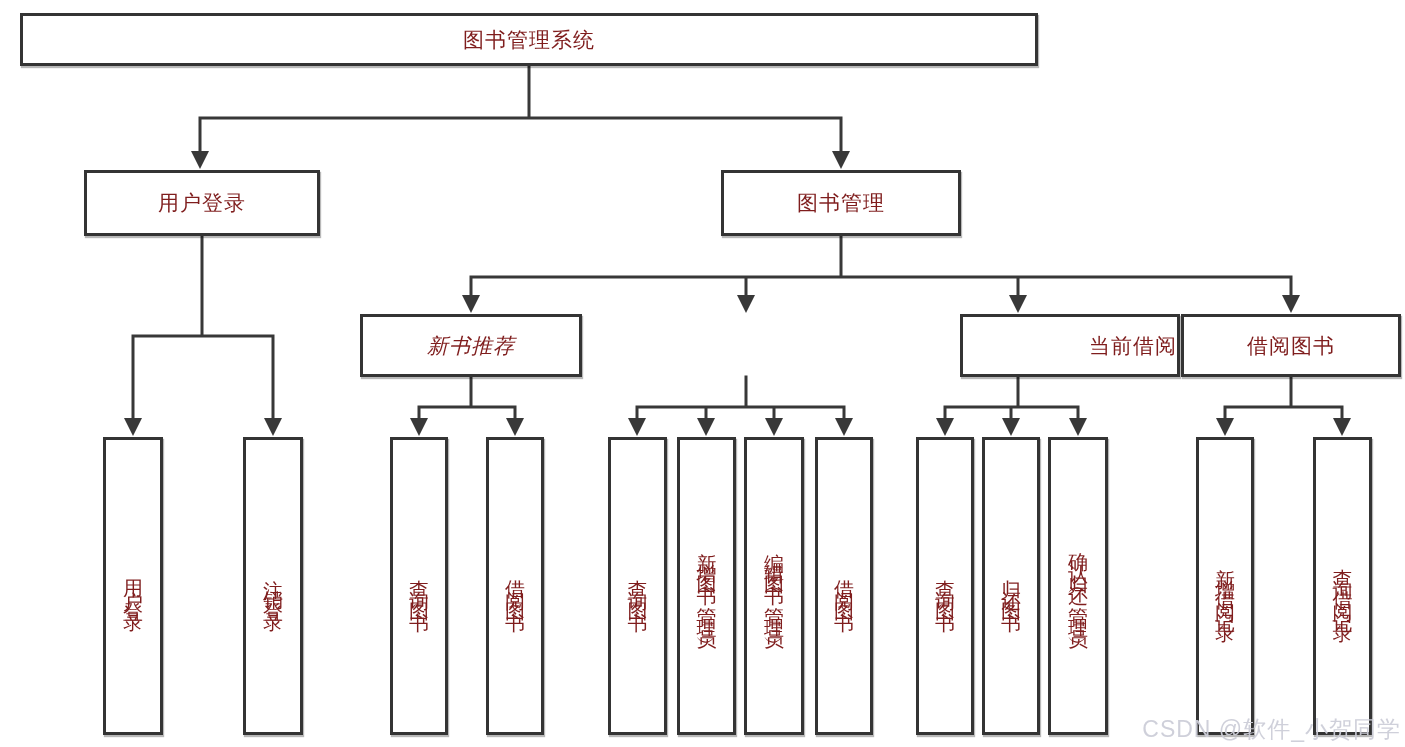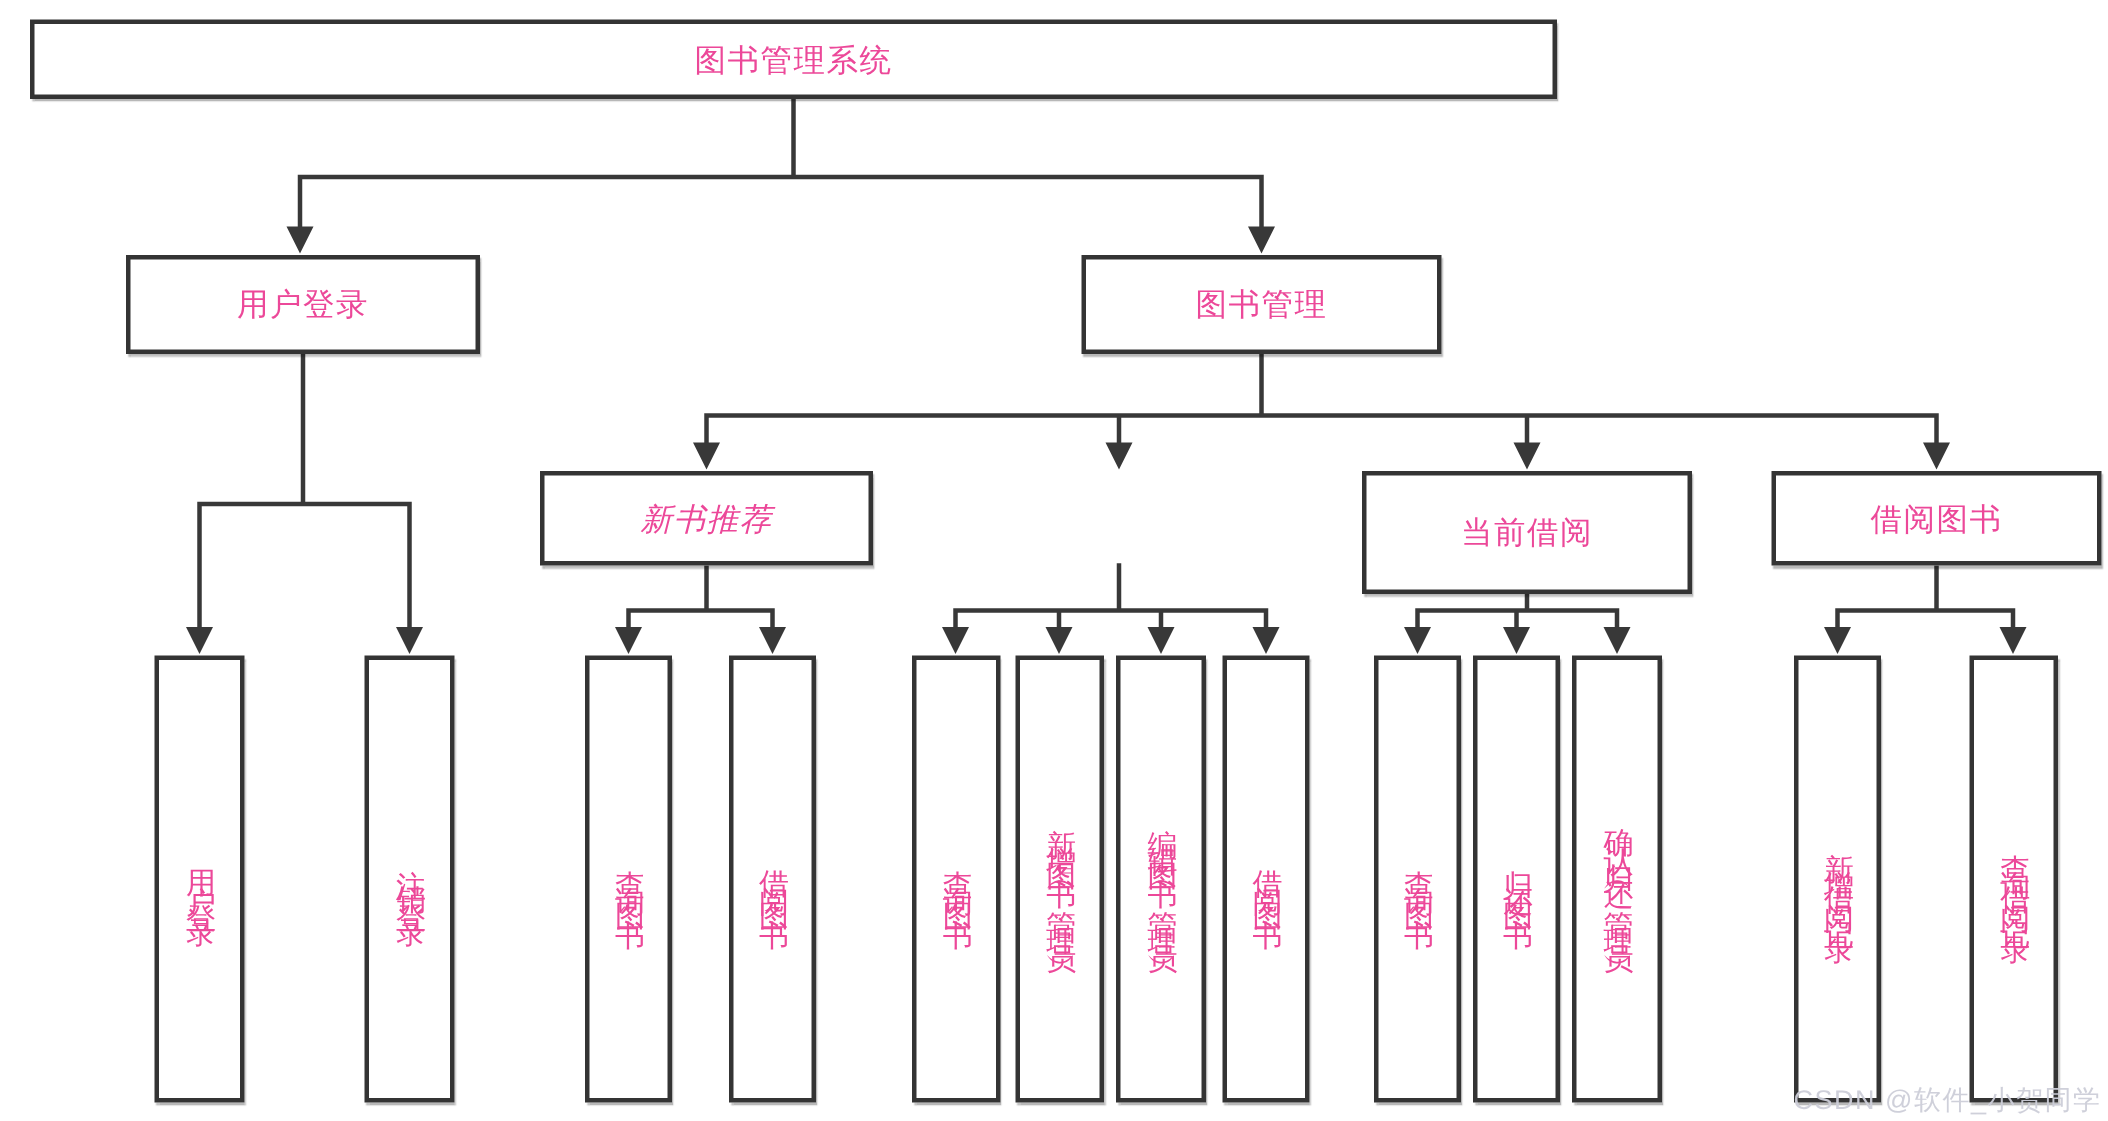--- a/index.html
+++ b/index.html
@@ -2,48 +2,48 @@
 <html><head>
 <meta charset="utf-8">
 <style>
   html,body{margin:0;padding:0;background:#ffffff;}
   body{font-family:"Liberation Sans","DejaVu Sans",sans-serif;}
   .stage{position:relative;width:1405px;height:747px;background:#ffffff;overflow:hidden;}
   .wires{position:absolute;left:0;top:0;z-index:1;}
   .box{
     position:absolute;box-sizing:border-box;background:#ffffff;
     border:3px solid #343434;display:flex;align-items:center;justify-content:center;
-    color:#ec4899;z-index:2;box-shadow:1px 2px 1px rgba(0,0,0,0.28);
+    color:#7f1d1d;z-index:2;box-shadow:1px 2px 1px rgba(0,0,0,0.28);
   }
   .h-label{font-size:21px;letter-spacing:1px;white-space:nowrap;}
   .v-label{
     writing-mode:vertical-rl;text-orientation:mixed;
     font-size:20px;letter-spacing:11px;line-height:1.05;white-space:nowrap;
   }
   
   .root{left:20px;top:13px;width:1018px;height:53px;}
   
   .n-user-login{left:84px;top:170px;width:236px;height:66px;}
   .n-book-mgmt{left:721px;top:170px;width:240px;height:66px;}
   
   .n-new-books{left:360px;top:314px;width:222px;height:63px;font-style:italic;}
   .n-book-borrow{left:637px;top:314px;width:218px;height:63px;}
-  .n-cur-borrow{left:908px;top:314px;width:220px;height:82px;}
+  .n-cur-borrow{left:960px;top:314px;width:220px;height:63px;justify-content:flex-end;}
   .n-records{left:1181px;top:314px;width:220px;height:63px;}
   
   .leaf{top:437px;height:298px;width:60px;}
   .lf-1{left:103px;}  .lf-2{left:243px;}
   .lf-3{left:390px;width:58px;} .lf-4{left:486px;width:58px;}
   .lf-5{left:608px;width:59px;} .lf-6{left:677px;width:59px;}
   .lf-7{left:744px;} .lf-8{left:815px;width:58px;}
   .lf-9{left:916px;width:58px;} .lf-10{left:982px;width:58px;}
   .lf-11{left:1048px;} .lf-12{left:1196px;width:58px;} .lf-13{left:1313px;width:59px;}
   .watermark{
     position:absolute;right:4px;bottom:2px;z-index:10;
-    font-size:18px;letter-spacing:1px;color:rgba(204,206,216,0.95);white-space:nowrap;
+    font-size:23px;letter-spacing:1px;color:rgba(204,206,216,0.95);white-space:nowrap;
   }
   line,path{stroke:#383838;stroke-width:3;fill:none;stroke-linecap:square;}
   polygon{fill:#383838;stroke:none;}
 </style>
 </head>
 <body>
 
 <div class="stage">
 
   <svg class="wires" width="1405" height="747">

